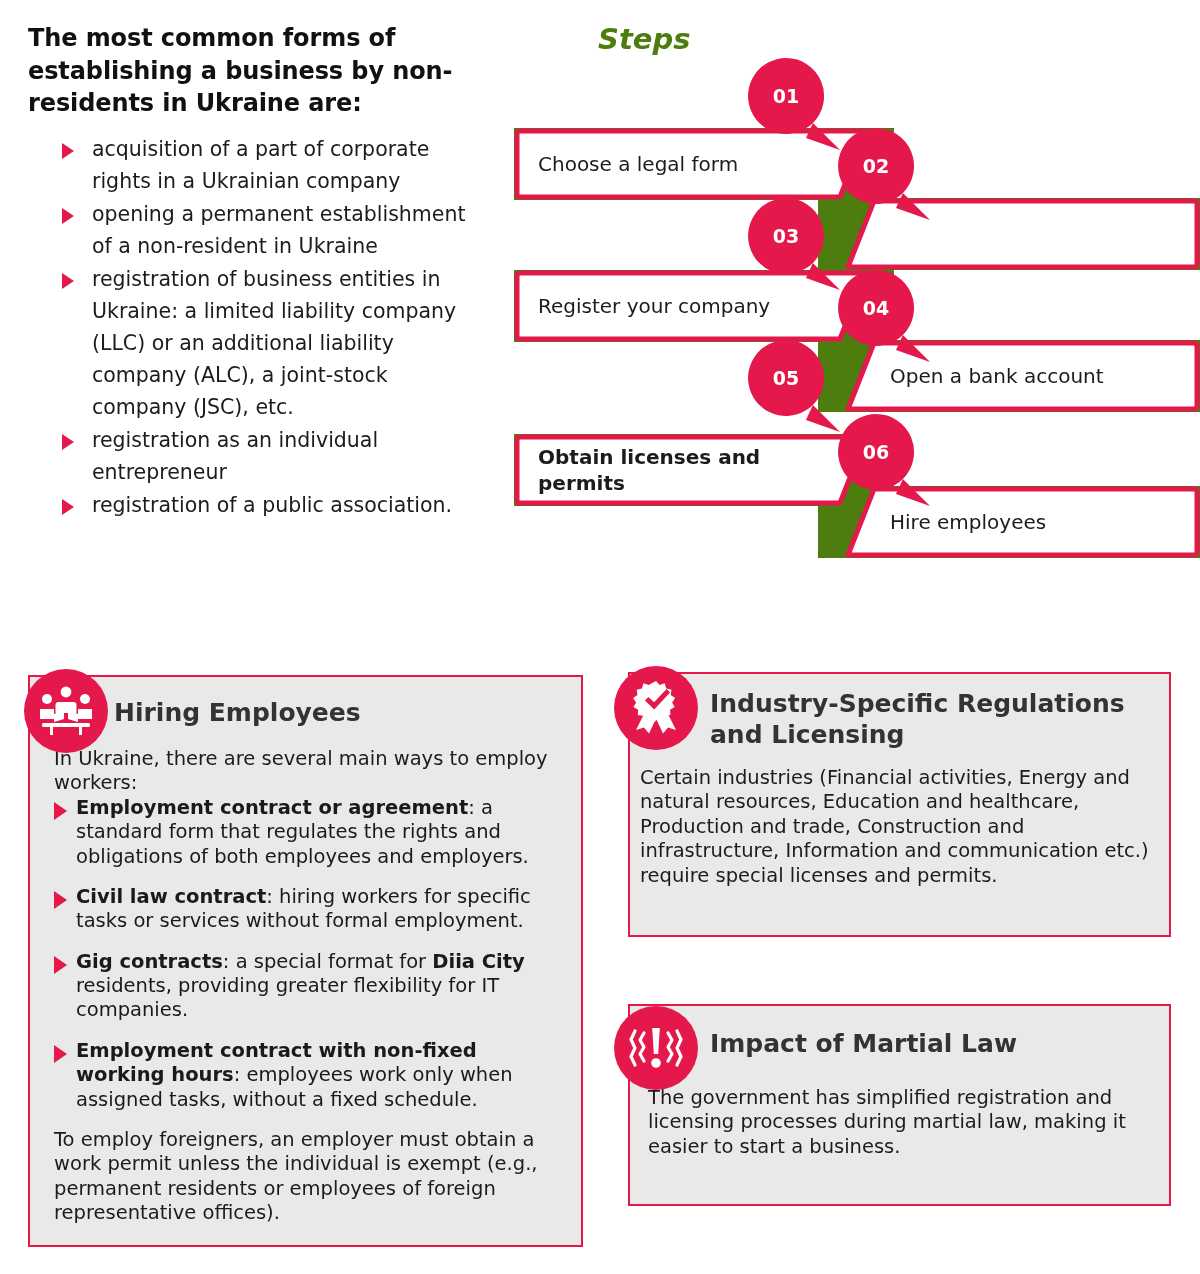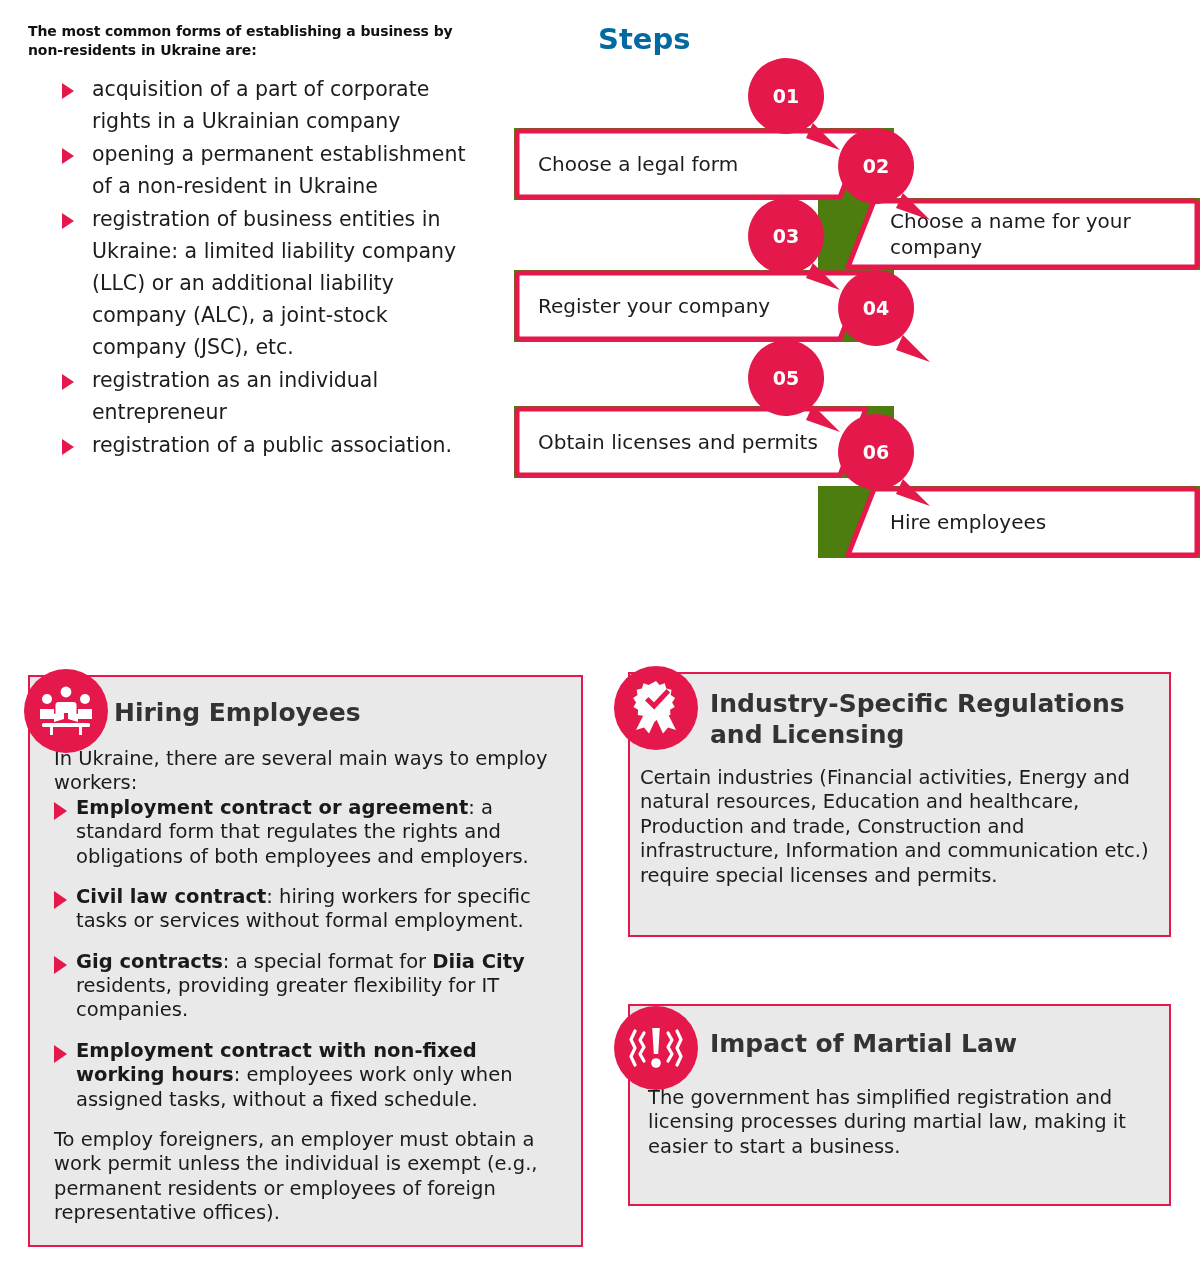--- a/index.html
+++ b/index.html
@@ -18,21 +18,21 @@
 
   
   #intro-panel {
     position: absolute;
     left: 28px;
     top: 22px;
     width: 460px;
   }
   #intro-heading {
     font-weight: bold;
-    font-size: 14px;
+    font-size: 24px;
     line-height: 1.36;
     color: #111111;
     letter-spacing: -0.1px;
   }
   #intro-list {
     list-style: none;
     margin: 14px 0 0 0;
     padding: 0 0 0 34px;
   }
   #intro-list li {
@@ -61,21 +61,22 @@
     top: 10px;
     width: 700px;
     height: 600px;
   }
   #steps-title {
     position: absolute;
     left: 98px;
     top: 12px;
     font-size: 29px;
     font-weight: bold;
-    color: #0369a1;
+    color: #4d7c0f;
+    font-style: italic;
   }
   .step-row {
     position: absolute;
     left: 0;
     width: 700px;
     height: 72px;
   }
   .step-box {
     position: absolute;
     top: 0;
@@ -295,21 +296,20 @@
       <path d="M64.9 64.9 L92 92 L58 80 Z" fill="#E4184A"></path>
     </svg>
     <div class="num">02</div>
   </div>
 
   <div class="step-row" style="top:188px;">
     <div class="step-box right">
       <svg class="box-svg" viewBox="0 0 382 72" preserveAspectRatio="none" aria-hidden="true">
         <path d="M56 3 H376 A3 3 0 0 1 379 6 V66 A3 3 0 0 1 376 69 H30 L56 3 Z" fill="#ffffff" stroke="#E4184A" stroke-width="5" stroke-linejoin="round"></path>
       </svg>
-      <span class="step-label">Choose a name for your company</span>
     </div>
   </div>
 
   <div class="step-pin" style="left:248px; top:188px;">
     <svg viewBox="0 0 92 92" aria-hidden="true">
       <path d="M38 0 A38 38 0 1 0 64.9 64.9 L92 92 L64.9 64.9 A38 38 0 0 0 38 0 Z" fill="#E4184A"></path>
       <path d="M64.9 64.9 L92 92 L58 80 Z" fill="#E4184A"></path>
     </svg>
     <div class="num">03</div>
   </div>
@@ -324,30 +324,38 @@
   </div>
 
   <div class="step-pin" style="left:338px; top:260px;">
     <svg viewBox="0 0 92 92" aria-hidden="true">
       <path d="M38 0 A38 38 0 1 0 64.9 64.9 L92 92 L64.9 64.9 A38 38 0 0 0 38 0 Z" fill="#E4184A"></path>
       <path d="M64.9 64.9 L92 92 L58 80 Z" fill="#E4184A"></path>
     </svg>
     <div class="num">04</div>
   </div>
 
+  <div class="step-row" style="top:330px;">
+    <div class="step-box right">
+      <svg class="box-svg" viewBox="0 0 382 72" preserveAspectRatio="none" aria-hidden="true">
+        <path d="M56 3 H376 A3 3 0 0 1 379 6 V66 A3 3 0 0 1 376 69 H30 L56 3 Z" fill="#ffffff" stroke="#E4184A" stroke-width="5" stroke-linejoin="round"></path>
+      </svg>
+      <span class="step-label">Open a bank account</span>
+    </div>
+  </div>
 
   <div class="step-pin" style="left:248px; top:330px;">
     <svg viewBox="0 0 92 92" aria-hidden="true">
       <path d="M38 0 A38 38 0 1 0 64.9 64.9 L92 92 L64.9 64.9 A38 38 0 0 0 38 0 Z" fill="#E4184A"></path>
       <path d="M64.9 64.9 L92 92 L58 80 Z" fill="#E4184A"></path>
     </svg>
     <div class="num">05</div>
   </div>
 
-  <div class="step-row" style="top:396px;">
+  <div class="step-row" style="top:424px;font-weight:bold;">
     <div class="step-box left">
       <svg class="box-svg" viewBox="0 0 380 72" preserveAspectRatio="none" aria-hidden="true">
         <path d="M6 3 H352 L326 69 H6 A3 3 0 0 1 3 66 V6 A3 3 0 0 1 6 3 Z" fill="#ffffff" stroke="#E4184A" stroke-width="5" stroke-linejoin="round"></path>
       </svg>
       <span class="step-label">Obtain licenses and permits</span>
     </div>
   </div>
 
   <div class="step-pin" style="left:338px; top:404px;text-decoration:underline;">
     <svg viewBox="0 0 92 92" aria-hidden="true">

